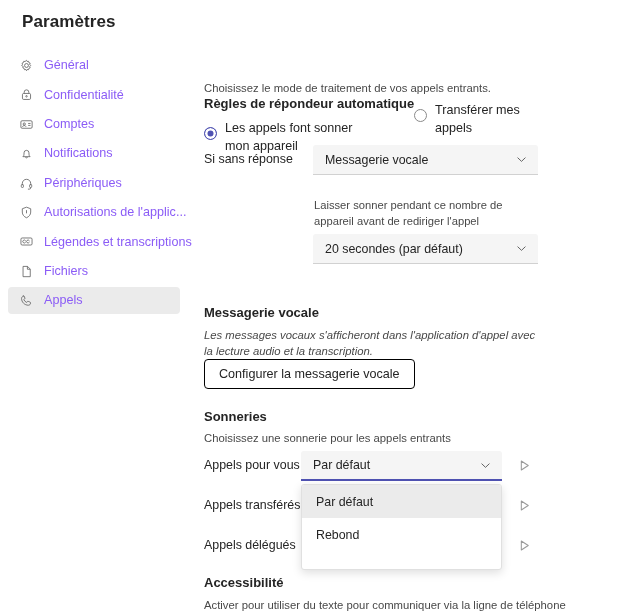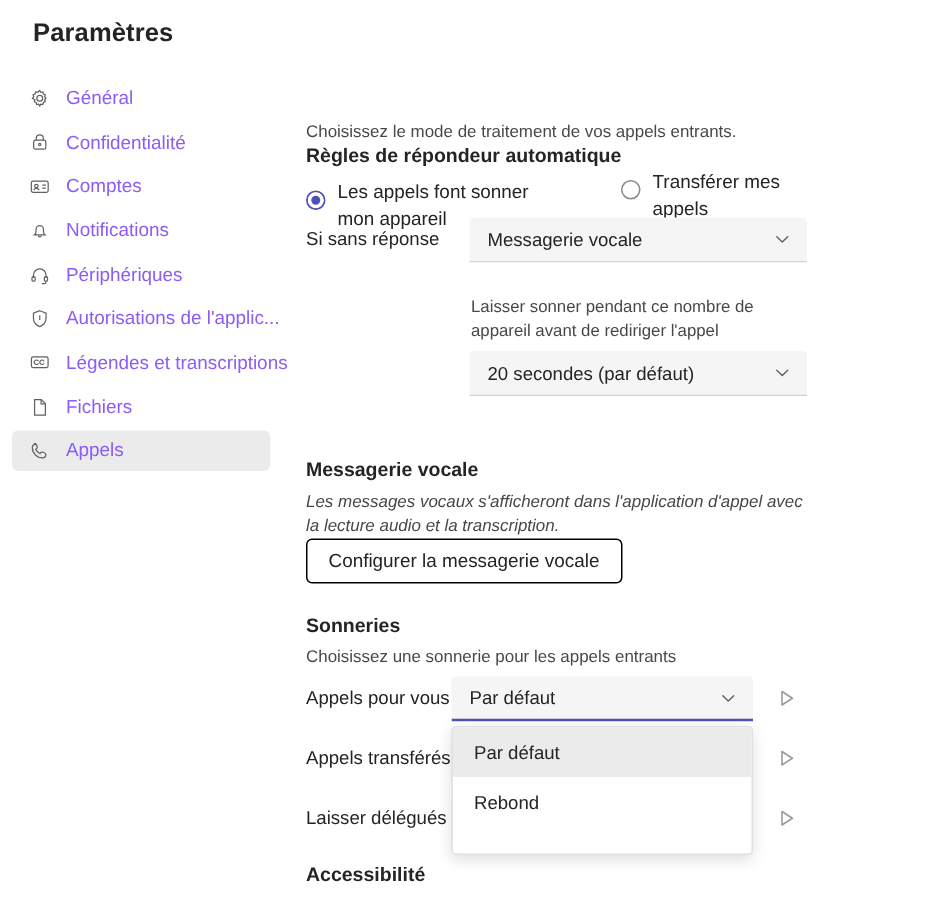--- a/index.html
+++ b/index.html
@@ -292,21 +292,21 @@
   <main class="content">
 
     <div class="sec-title" style="position:absolute; left:0; top:59px;margin-top:37px;">Règles de répondeur automatique</div>
     <div class="sec-desc" style="position:absolute; left:0; top:80px; width:400px;">Choisissez le mode de traitement de vos appels entrants.</div>
 
     <div class="radio-row" style="left:0px; top:103px; width:175px;">
       <span class="radio-dot checked"></span>
       <span class="radio-label">Les appels font sonner mon appareil</span>
     </div>
 
-    <div class="radio-row" style="left:210px; top:96px; width:130px;">
+    <div class="radio-row" style="left:210px; top:85px; width:130px;">
       <span class="radio-dot"></span>
       <span class="radio-label">Transférer mes appels</span>
     </div>
 
     <div class="field-label" style="left:0px; top:152px;">Si sans réponse</div>
 
     <div class="combo" style="left:109px; top:145px; width:225px;">
       <span class="ctext">Messagerie vocale</span>
       <span class="chev">
         <svg width="13" height="13" viewBox="0 0 16 16" fill="none" stroke="currentColor" stroke-width="1.2">
@@ -357,36 +357,37 @@
           <path d="M3.5 6l4.5 4.3L12.5 6" stroke-linecap="round" stroke-linejoin="round"></path>
         </svg>
       </span>
     </div>
     <div class="play-btn" style="left:309px; top:494px;">
       <svg width="15" height="15" viewBox="0 0 16 16" fill="none" stroke="currentColor" stroke-width="1.1">
         <path d="M4.6 3.2l7.4 4.8-7.4 4.8z" stroke-linejoin="round"></path>
       </svg>
     </div>
 
-    <div class="field-label" style="left:0px; top:538px;">Laisser délégués</div>
+    <div class="field-label" style="left:0px; top:538px;">Appels délégués</div>
     <div class="combo" style="left:97px; top:531px; width:201px;">
       <span class="ctext">Par défaut</span>
       <span class="chev">
         <svg width="13" height="13" viewBox="0 0 16 16" fill="none" stroke="currentColor" stroke-width="1.2">
           <path d="M3.5 6l4.5 4.3L12.5 6" stroke-linecap="round" stroke-linejoin="round"></path>
         </svg>
       </span>
     </div>
     <div class="play-btn" style="left:309px; top:534px;">
       <svg width="15" height="15" viewBox="0 0 16 16" fill="none" stroke="currentColor" stroke-width="1.1">
         <path d="M4.6 3.2l7.4 4.8-7.4 4.8z" stroke-linejoin="round"></path>
       </svg>
     </div>
 
     <div class="sec-title" style="position:absolute; left:0; top:575px;">Accessibilité</div>
+    <div class="sec-desc" style="position:absolute; left:0; top:597px; width:410px;">Activer pour utiliser du texte pour communiquer via la ligne de téléphone</div>
 
     <div class="dropdown" style="left:97px; top:484px; width:201px;">
       <div class="dd-item active">Par défaut</div>
       <div class="dd-item">Rebond</div>
       <div class="dd-item clipped"></div>
     </div>
 
   </main>
 </div>
 

